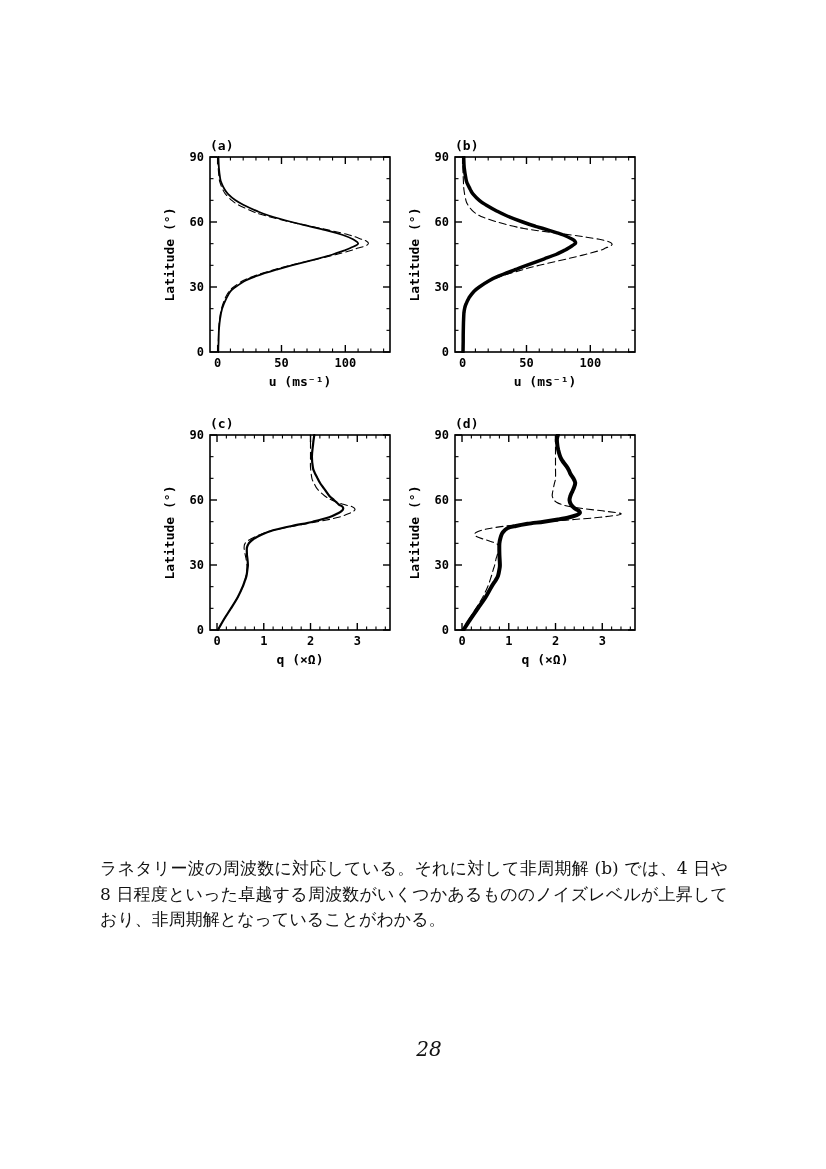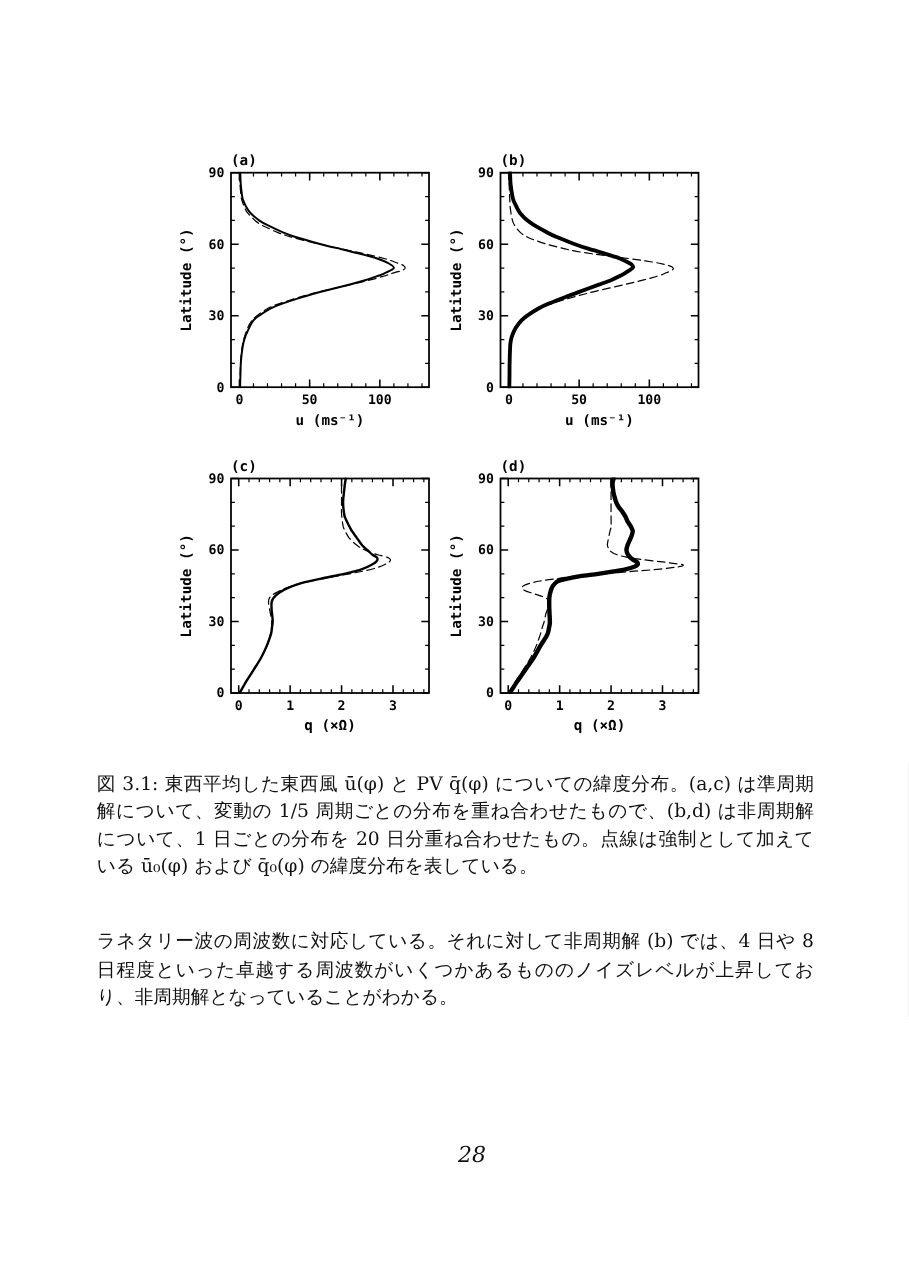--- a/index.html
+++ b/index.html
@@ -17,21 +17,21 @@
   #panel-3{left:405px;top:413px;}
   .panel svg text{fill:#000;}
   .tick-label{font-family:"DejaVu Sans Mono","Liberation Mono",monospace;font-size:12px;font-weight:700;}
   .axis-label{font-family:"DejaVu Sans Mono","Liberation Mono",monospace;font-size:13px;font-weight:700;}
   .panel-label{font-family:"DejaVu Sans Mono","Liberation Mono",monospace;font-size:13px;font-weight:700;}
   .caption{
     position:absolute;left:88px;top:701px;width:652px;margin:0;
     font-size:17px;line-height:25px;text-align:justify;
   }
   .body-text{position:absolute;left:88px;top:844px;width:652px;}
-  .body-text p{margin:0;font-size:17px;line-height:25.5px;text-align:justify;}
+  .body-text p{margin:12px;font-size:17px;line-height:25.5px;text-align:justify;}
   .page-number{
     position:absolute;left:16px;top:1037px;width:100%;
     text-align:center;font-size:20px;font-style:italic;
   }
 </style>
 </head>
 <body>
 
 <div class="page">
 
@@ -325,21 +325,20 @@
           <line x1="50" y1="43.666666666666686" x2="53.5" y2="43.666666666666686" stroke="#000" stroke-width="1.1"></line>
           <line x1="230" y1="43.666666666666686" x2="226.5" y2="43.666666666666686" stroke="#000" stroke-width="1.1"></line>
           <text x="50" y="15" text-anchor="start" class="panel-label">(d)</text>
           <text x="140" y="251" text-anchor="middle" class="axis-label">q (×Ω)</text>
           <text x="14" y="119.5" text-anchor="middle" class="axis-label" transform="rotate(-90 14 119.5)">Latitude (°)</text>
           <path d="M57.9,217.0C59.0,215.2,61.8,209.8,64.0,206.2C66.2,202.6,68.8,198.9,71.0,195.3C73.3,191.7,75.6,188.1,77.6,184.5C79.5,180.9,81.2,177.3,82.7,173.7C84.2,170.1,85.5,165.7,86.5,162.8C87.4,159.9,87.8,158.1,88.3,156.3C88.9,154.5,89.3,153.8,89.7,152.0C90.2,150.2,90.7,147.3,91.1,145.5C91.6,143.7,92.2,142.6,92.5,141.2C92.9,139.7,93.3,138.3,93.5,136.8C93.6,135.4,93.9,133.6,93.5,132.5C93.0,131.4,92.1,131.1,90.7,130.3C89.3,129.6,87.2,128.9,85.1,128.2C83.0,127.4,80.2,126.7,78.1,126.0C75.9,125.3,73.4,124.6,72.0,123.8C70.6,123.1,69.8,122.4,69.6,121.7C69.5,120.9,69.9,120.2,71.0,119.5C72.2,118.8,74.2,118.1,76.6,117.3C79.1,116.6,81.9,115.9,86.0,115.2C90.1,114.4,95.7,113.7,101.4,113.0C107.1,112.3,113.1,111.6,120.1,110.8C127.1,110.1,135.3,109.4,143.5,108.7C151.7,107.9,160.6,107.2,169.2,106.5C177.8,105.8,187.8,105.1,194.9,104.3C202.1,103.6,208.7,102.7,212.2,102.2C215.7,101.6,215.7,101.4,216.0,101.1C216.2,100.7,216.8,100.5,213.6,100.0C210.5,99.5,203.1,98.6,197.3,97.8C191.4,97.1,184.0,96.4,178.6,95.7C173.1,94.9,168.3,94.2,164.5,93.5C160.8,92.8,158.3,92.1,156.1,91.3C153.9,90.6,152.6,89.9,151.5,89.2C150.3,88.4,149.8,88.1,149.1,87.0C148.4,85.9,147.4,84.5,147.2,82.7C147.1,80.9,147.8,78.3,148.2,76.2C148.6,74.0,149.2,71.5,149.6,69.7C150.0,67.9,150.4,67.9,150.5,65.3C150.7,62.8,150.5,58.1,150.5,54.5C150.5,50.9,150.5,47.3,150.5,43.7C150.5,40.1,150.5,36.4,150.5,32.8C150.5,29.2,150.5,23.8,150.5,22.0" fill="none" stroke="#000" stroke-width="1.1" stroke-linecap="round" stroke-linejoin="round" clip-path="url(#clip3)" stroke-dasharray="7 4"></path>
           <path d="M58.4,217.0C59.6,215.2,63.0,209.8,65.4,206.2C67.8,202.6,70.4,198.9,72.9,195.3C75.4,191.7,78.1,188.1,80.4,184.5C82.6,180.9,84.8,176.6,86.5,173.7C88.2,170.8,89.6,169.0,90.7,167.2C91.8,165.4,92.4,164.6,93.0,162.8C93.6,161.0,94.1,158.1,94.4,156.3C94.7,154.5,94.9,154.5,94.9,152.0C94.9,149.5,94.5,144.8,94.4,141.2C94.3,137.6,94.2,133.2,94.4,130.3C94.6,127.4,95.3,125.6,95.8,123.8C96.4,122.0,96.6,120.9,97.7,119.5C98.8,118.1,100.2,116.2,102.4,115.2C104.5,114.1,107.4,113.7,110.8,113.0C114.1,112.3,117.8,111.6,122.5,110.8C127.1,110.1,133.8,109.4,138.8,108.7C143.9,107.9,148.6,107.2,152.9,106.5C157.1,105.8,161.4,105.1,164.5,104.3C167.7,103.6,169.8,102.9,171.6,102.2C173.3,101.4,174.4,100.7,174.8,100.0C175.2,99.3,174.7,98.6,173.9,97.8C173.1,97.1,171.5,96.8,170.2,95.7C168.8,94.6,166.9,92.8,165.9,91.3C165.0,89.9,164.6,88.4,164.5,87.0C164.5,85.6,165.0,84.1,165.5,82.7C165.9,81.2,166.7,79.8,167.4,78.3C168.0,76.9,168.8,75.4,169.2,74.0C169.7,72.6,170.3,71.1,170.2,69.7C170.0,68.2,169.1,66.8,168.3,65.3C167.5,63.9,166.3,62.4,165.5,61.0C164.7,59.6,164.4,58.1,163.6,56.7C162.8,55.2,161.8,53.8,160.8,52.3C159.8,50.9,158.5,49.4,157.5,48.0C156.6,46.6,155.9,45.5,155.2,43.7C154.5,41.9,153.8,39.0,153.3,37.2C152.9,35.4,152.6,34.6,152.4,32.8C152.2,31.0,151.8,28.1,151.9,26.3C152.0,24.5,152.7,22.7,152.9,22.0" fill="none" stroke="#000" stroke-width="4" stroke-linecap="round" stroke-linejoin="round" clip-path="url(#clip3)"></path>
         </svg></div>
   </div>
 
-  <p class="caption">図 3.1: 東西平均した東西風 ū(φ) と PV q̄(φ) についての緯度分布。(a,c) は準周期解について、変動の 1/5 周期ごとの分布を重ね合わせたもので、(b,d) は非周期解について、1 日ごとの分布を 20 日分重ね合わせたもの。点線は強制として加えている ū₀(φ) および q̄₀(φ) の緯度分布を表している。</p>
 
   <div class="body-text">
     <p>ラネタリー波の周波数に対応している。それに対して非周期解 (b) では、4 日や 8 日程度といった卓越する周波数がいくつかあるもののノイズレベルが上昇しており、非周期解となっていることがわかる。</p>
   </div>
 
   <div class="page-number">28</div>
 
 </div>
 
 </body></html>

